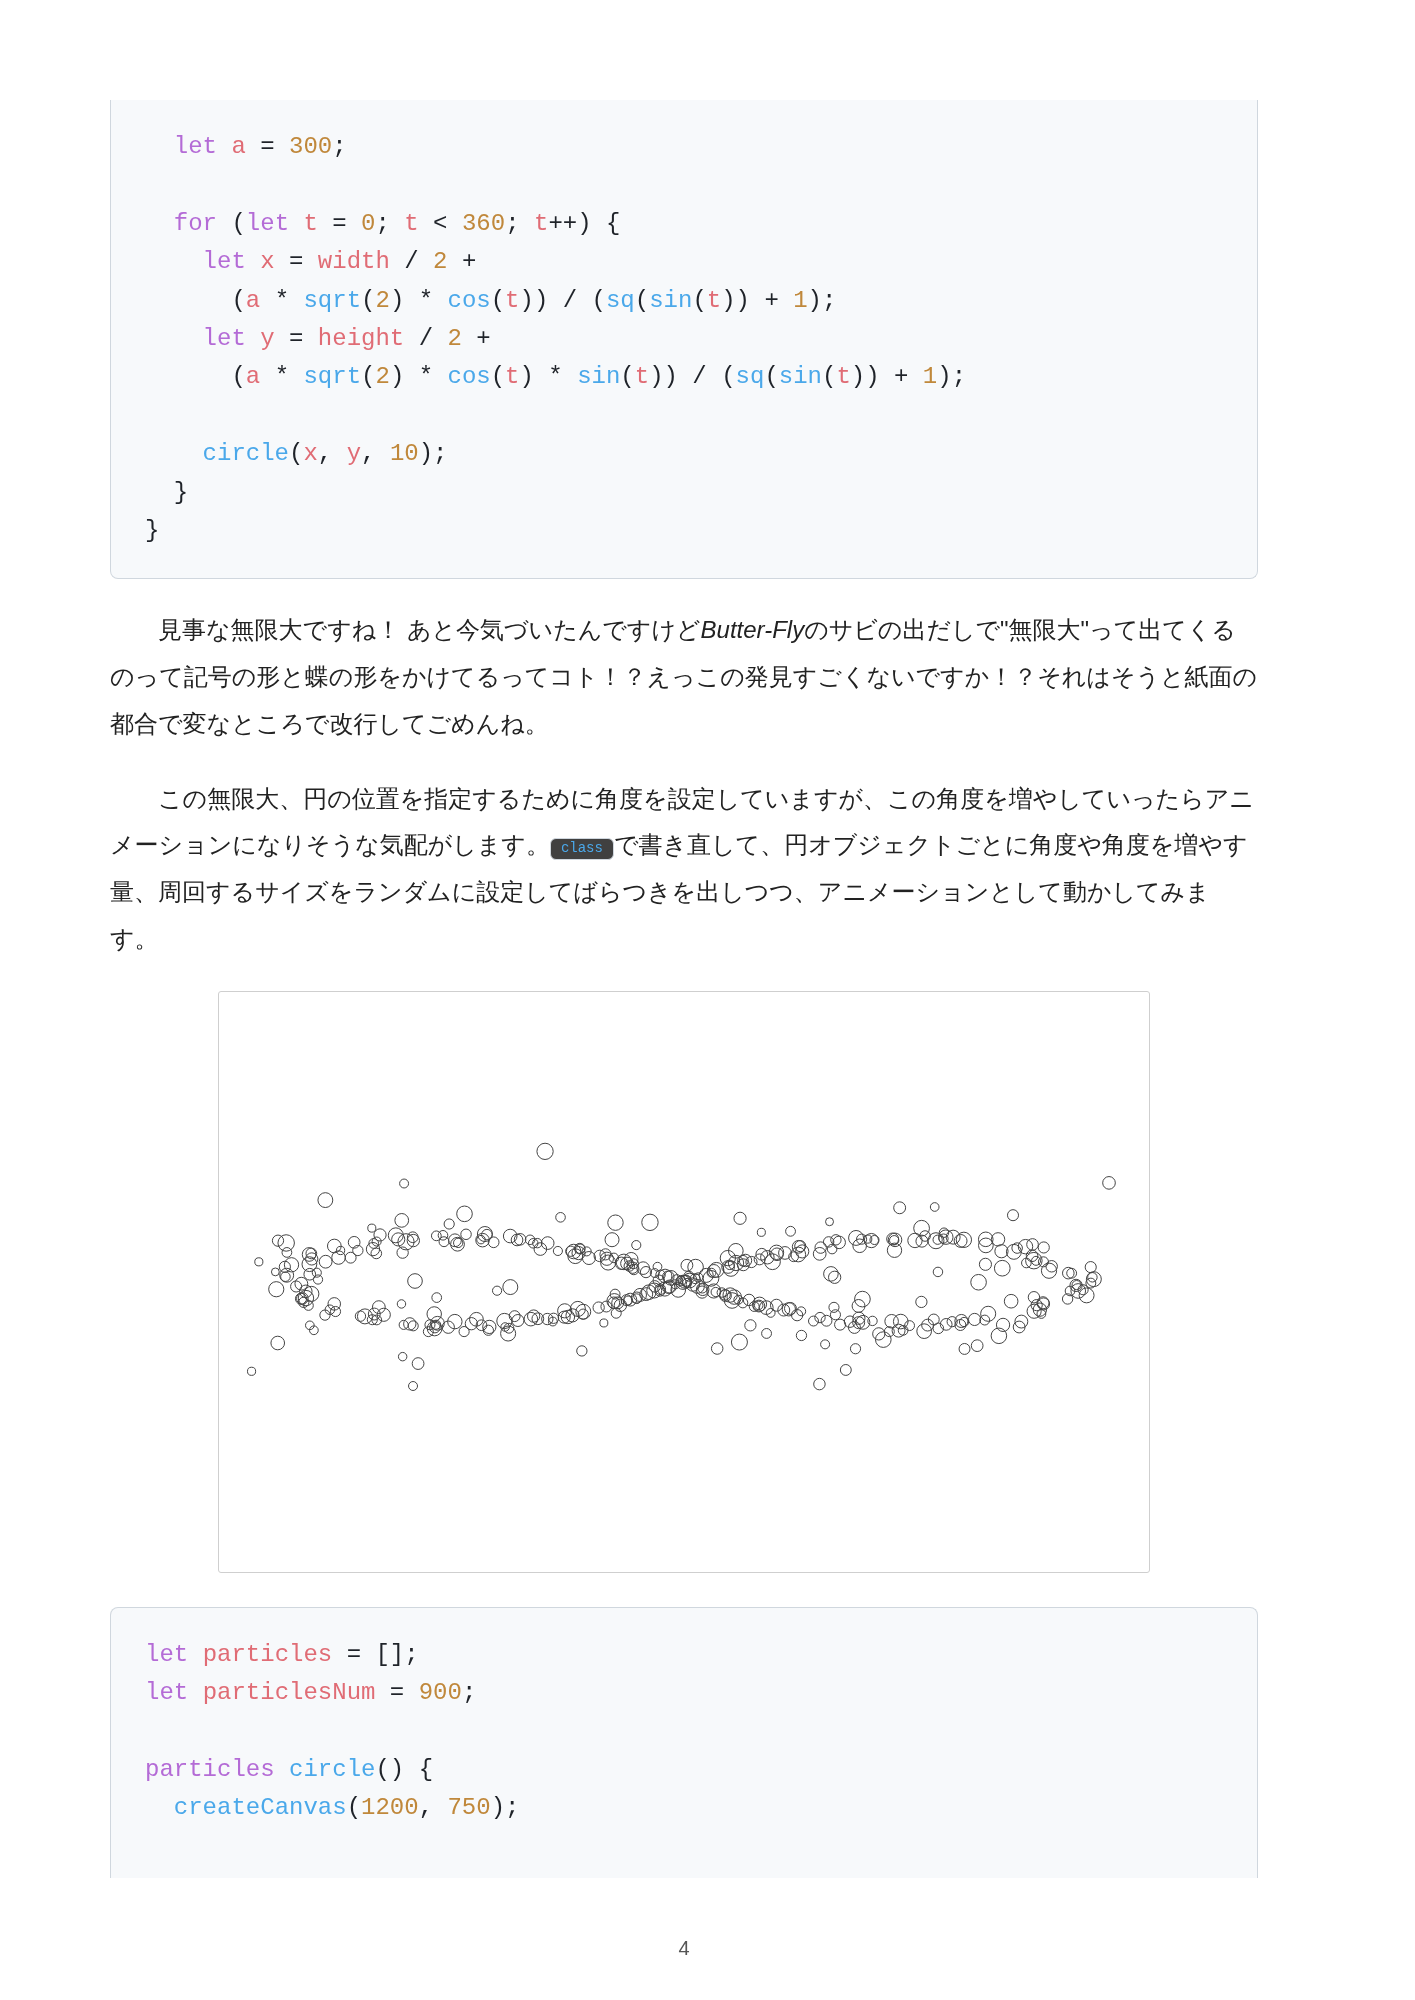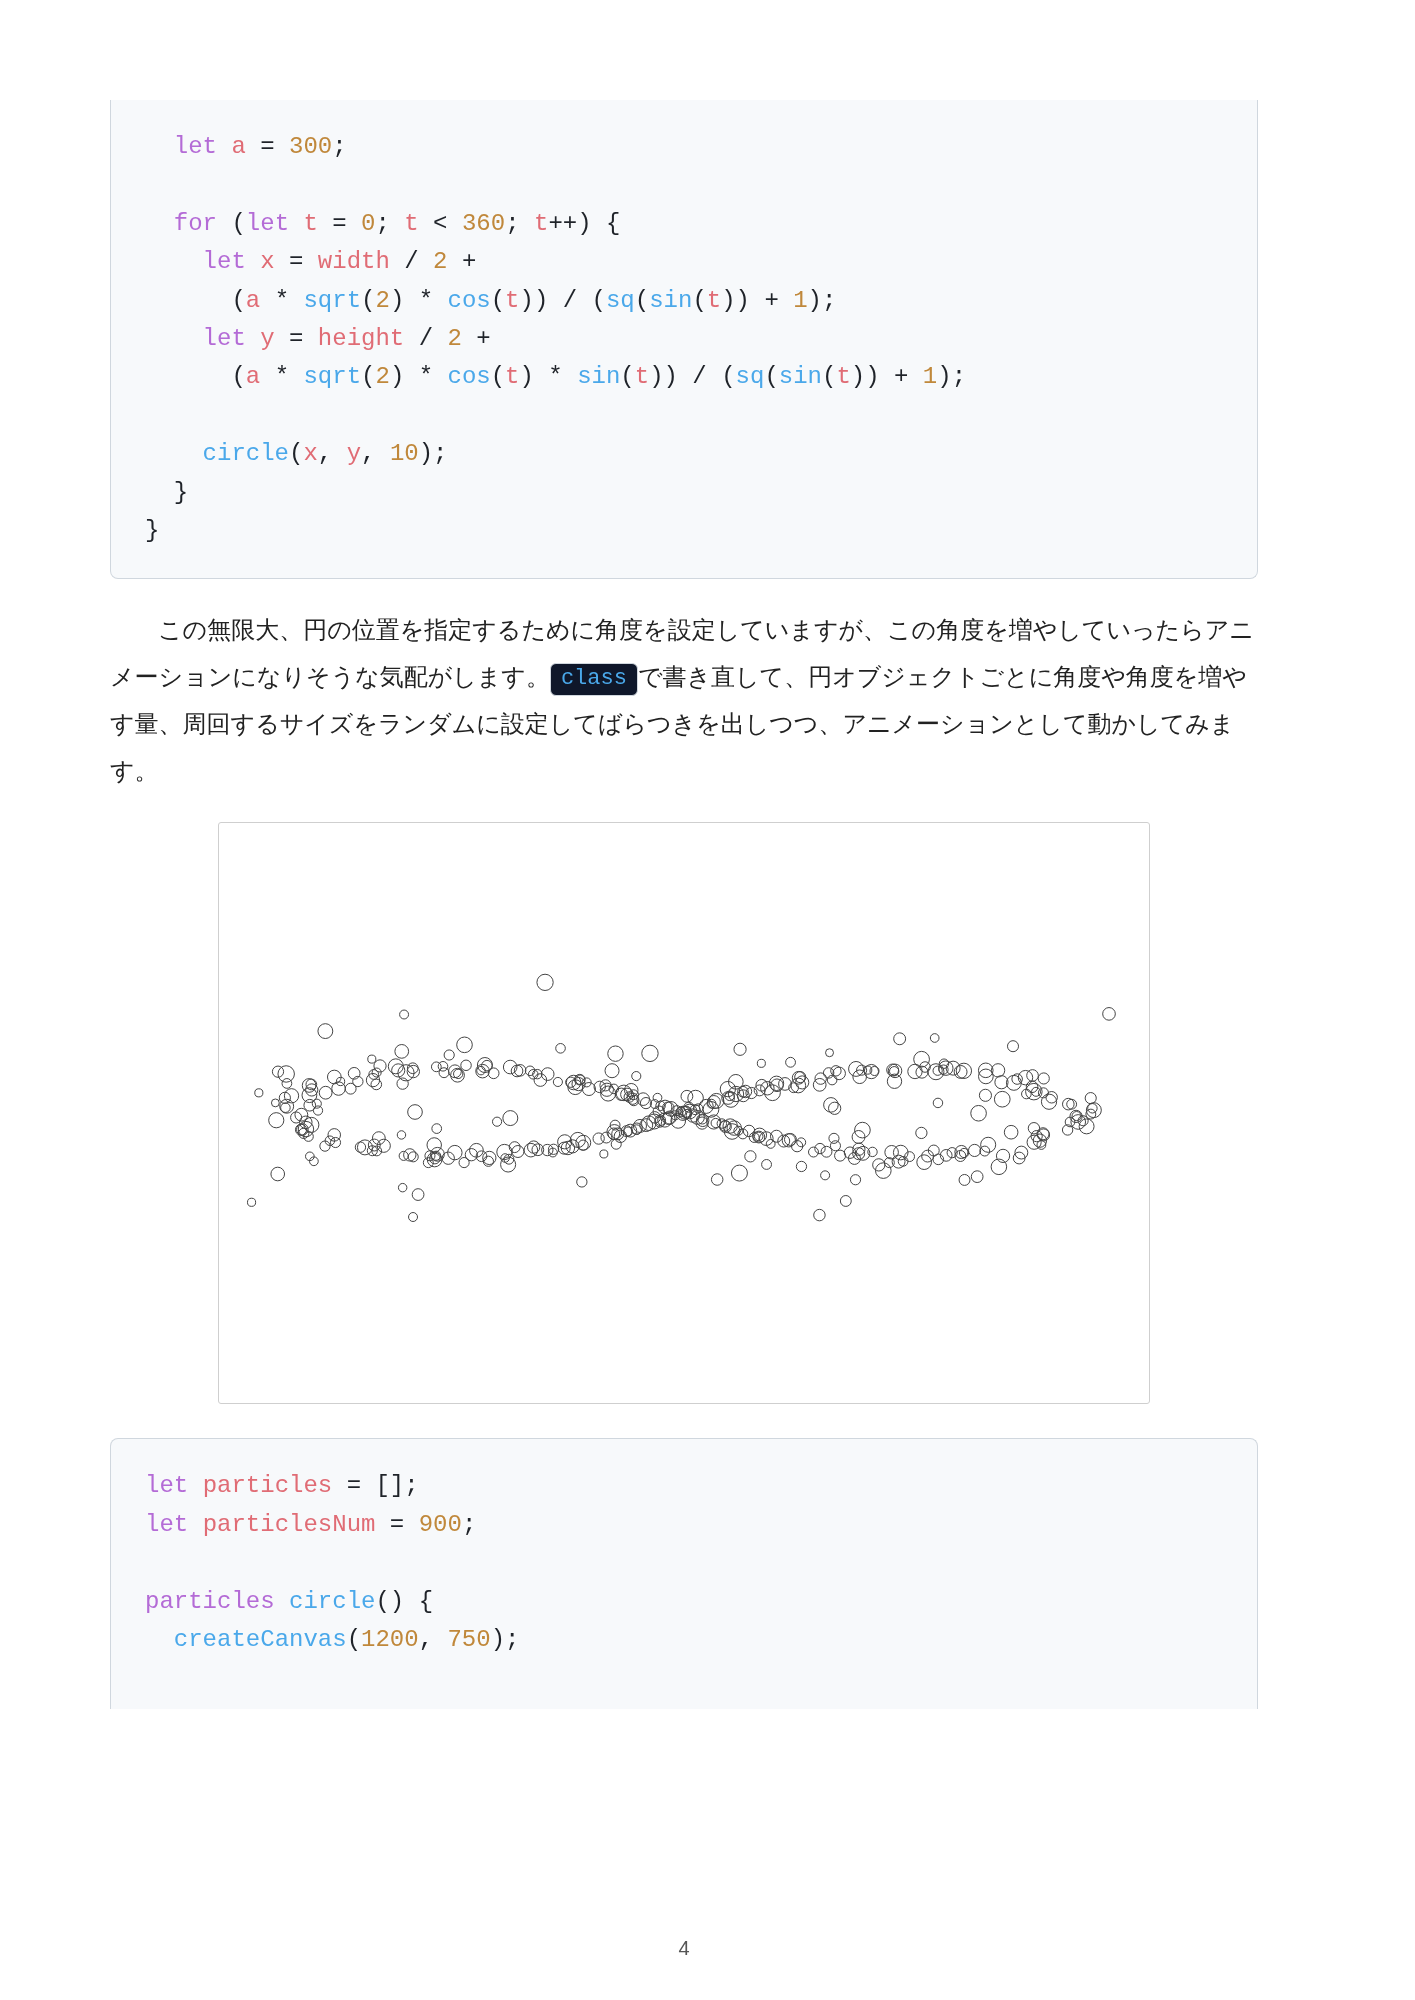--- a/index.html
+++ b/index.html
@@ -43,24 +43,24 @@
     line-height: 1.95;
     margin: 28px 0;
     text-indent: 1em;
     color: #222;
   }
   .para .italic { font-style: italic; }
   .inline-code {
     display: inline-block;
     border: 1px solid #d0d7de;
     border-radius: 6px;
-    background: #0f172a;
+    background: #404040;
     padding: 0 10px;
     font-family: "SFMono-Regular", Consolas, "Liberation Mono", Menlo, Courier, monospace;
-    font-size: 22px;
+    font-size: 14px;
     color: #4aa8ea;
     line-height: 1.4;
     vertical-align: 1px;
     text-indent: 0;
   }
 
   
   .figure-wrap {
     display: flex;
     justify-content: center;
@@ -93,20 +93,23 @@
   <span class="kw">for</span><span class="op"> (</span><span class="kw">let</span><span class="op"> </span><span class="var">t</span><span class="op"> = </span><span class="num">0</span><span class="op">; </span><span class="var">t</span><span class="op"> &lt; </span><span class="num">360</span><span class="op">; </span><span class="var">t</span><span class="op">++) {</span>
     <span class="kw">let</span><span class="op"> </span><span class="var">x</span><span class="op"> = </span><span class="var">width</span><span class="op"> / </span><span class="num">2</span><span class="op"> +</span>
       <span class="op">(</span><span class="var">a</span><span class="op"> * </span><span class="fn">sqrt</span><span class="op">(</span><span class="num">2</span><span class="op">) * </span><span class="fn">cos</span><span class="op">(</span><span class="var">t</span><span class="op">)) / (</span><span class="fn">sq</span><span class="op">(</span><span class="fn">sin</span><span class="op">(</span><span class="var">t</span><span class="op">)) + </span><span class="num">1</span><span class="op">);</span>
     <span class="kw">let</span><span class="op"> </span><span class="var">y</span><span class="op"> = </span><span class="var">height</span><span class="op"> / </span><span class="num">2</span><span class="op"> +</span>
       <span class="op">(</span><span class="var">a</span><span class="op"> * </span><span class="fn">sqrt</span><span class="op">(</span><span class="num">2</span><span class="op">) * </span><span class="fn">cos</span><span class="op">(</span><span class="var">t</span><span class="op">) * </span><span class="fn">sin</span><span class="op">(</span><span class="var">t</span><span class="op">)) / (</span><span class="fn">sq</span><span class="op">(</span><span class="fn">sin</span><span class="op">(</span><span class="var">t</span><span class="op">)) + </span><span class="num">1</span><span class="op">);</span>
 
     <span class="fn">circle</span><span class="op">(</span><span class="var">x</span><span class="op">, </span><span class="var">y</span><span class="op">, </span><span class="num">10</span><span class="op">);</span>
   <span class="op">}</span>
 <span class="op">}</span></div>
 
+  <p class="para">
+    <span>　見事な無限大ですね！ あと今気づいたんですけど</span><span class="italic">Butter-Fly</span><span>のサビの出だしで"無限大"って出てくるのって記号の形と蝶の形をかけてるってコト！？えっこの発見すごくないですか！？それはそうと紙面の都合で変なところで改行してごめんね。</span>
+  </p>
 
   <p class="para">
     <span>　この無限大、円の位置を指定するために角度を設定していますが、この角度を増やしていったらアニメーションになりそうな気配がします。</span><span class="inline-code">class</span><span>で書き直して、円オブジェクトごとに角度や角度を増やす量、周回するサイズをランダムに設定してばらつきを出しつつ、アニメーションとして動かしてみます。</span>
   </p>
 
   <div class="figure-wrap">
     <div class="figure-frame">
       <svg id="fig-svg" width="930" height="580" viewBox="0 0 930 580">
           <circle cx="871.84" cy="291.09" r="4.943269163742662" fill="none" stroke="#444" stroke-width="1"></circle>
           <circle cx="857.56" cy="293.05" r="4.5372263179160655" fill="none" stroke="#444" stroke-width="1"></circle>

